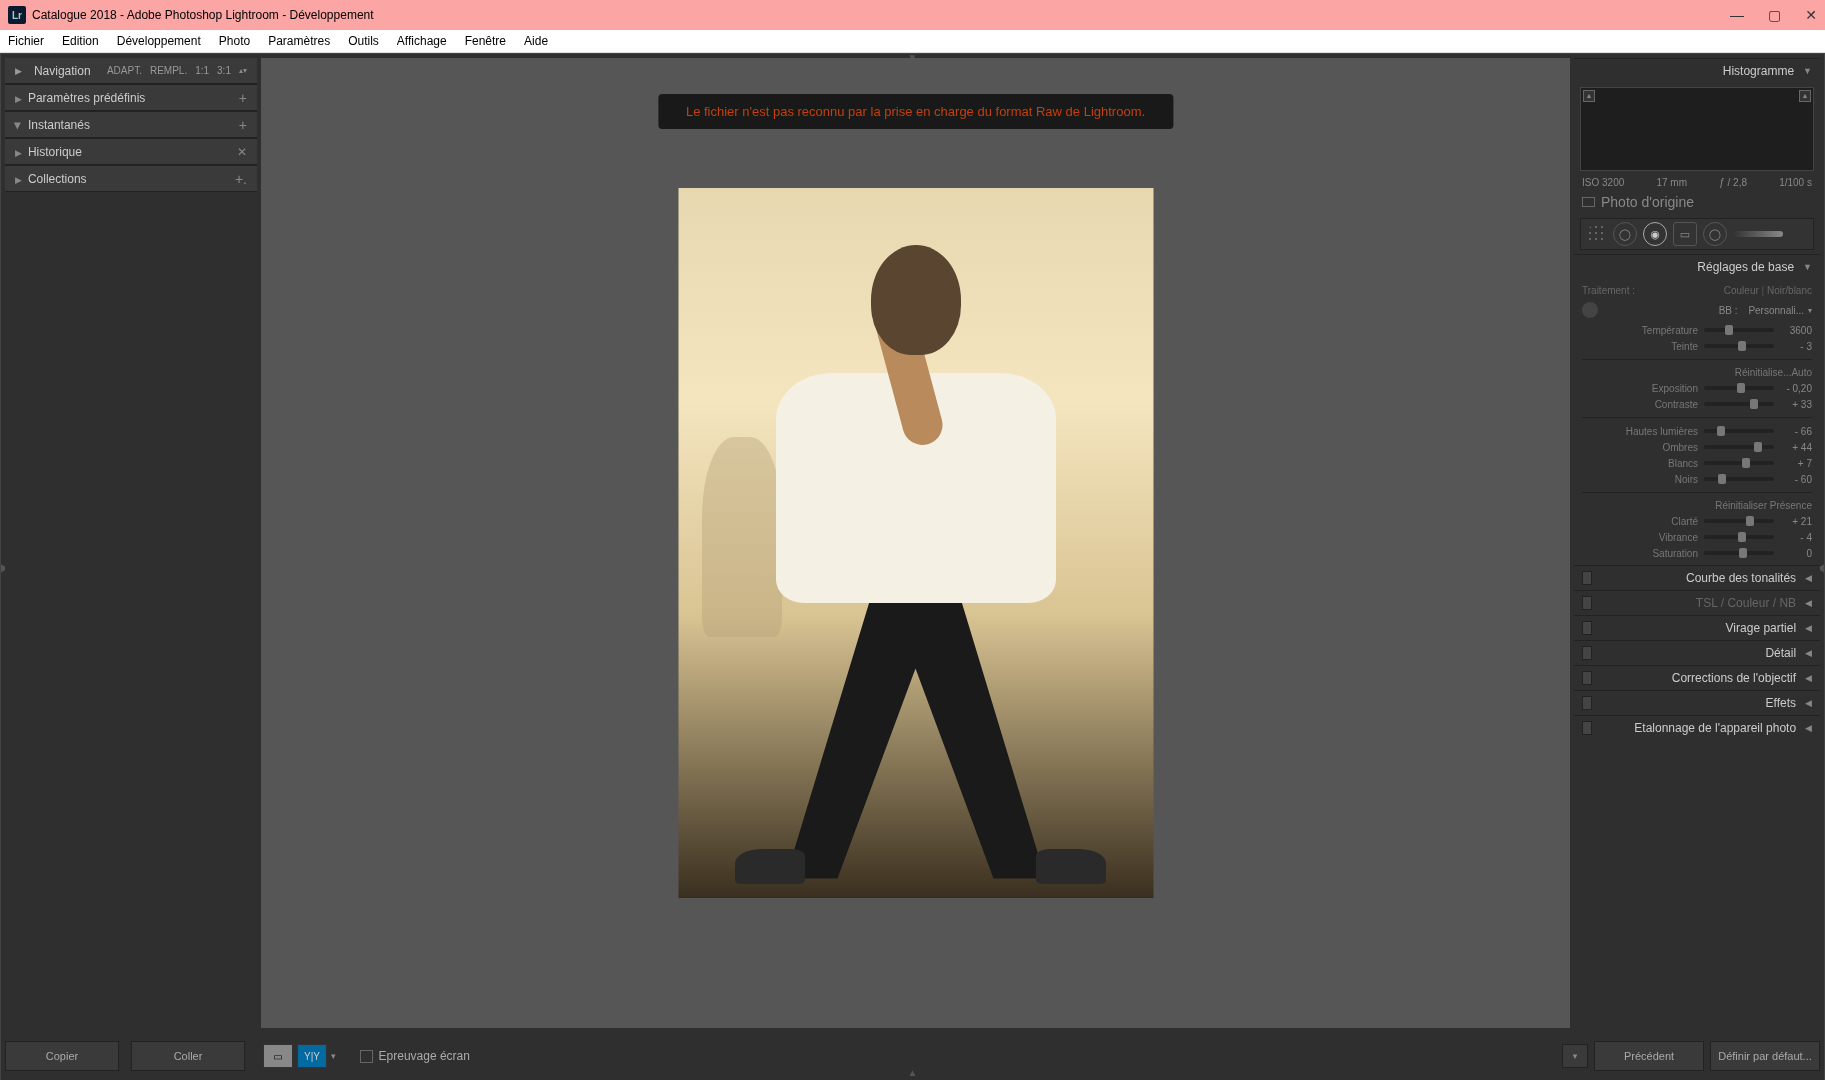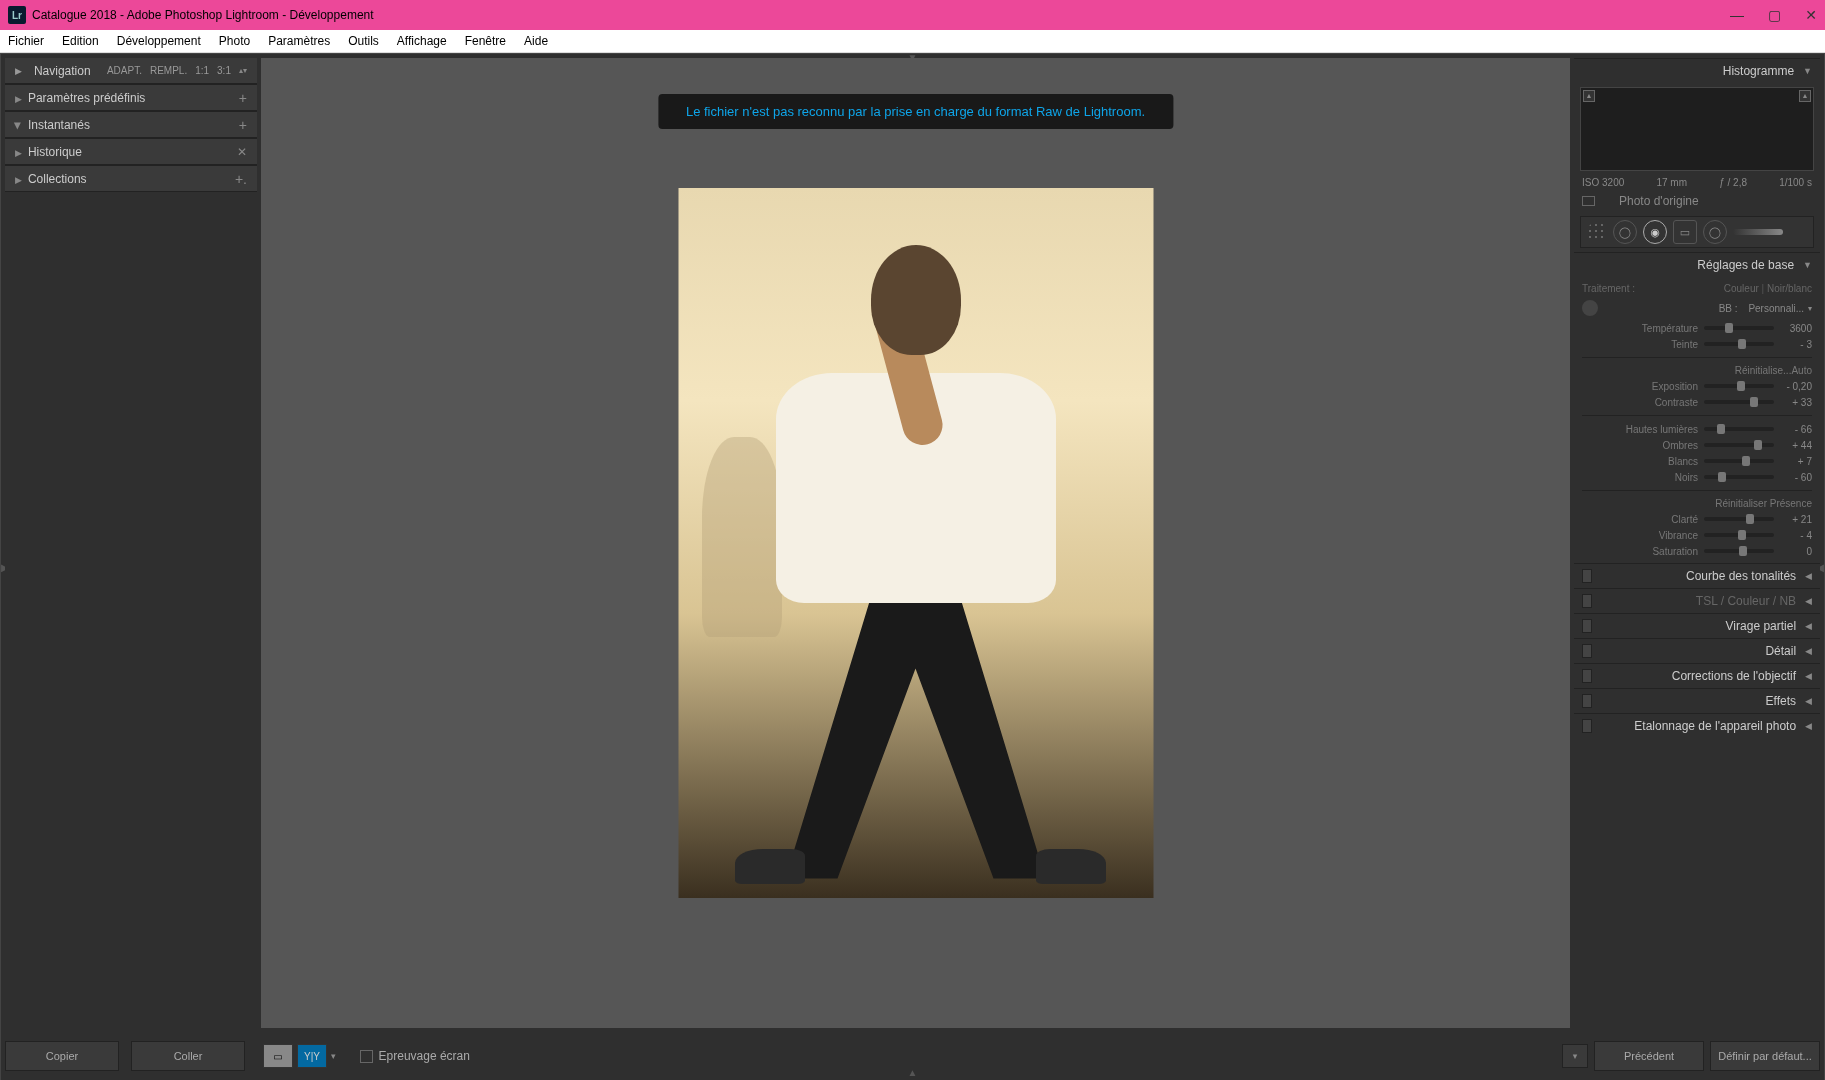--- a/index.html
+++ b/index.html
@@ -1,16 +1,16 @@
 <!DOCTYPE html>
 <html><head>
 <meta charset="utf-8">
 <style>
 html,body{margin:0;padding:0;width:1825px;height:1080px;background:#fff;font-family:"Segoe UI",Arial,sans-serif;font-size:12px;color:#ccc;overflow:hidden}
-.titlebar{height:30px;background:#ec4899;color:#000;display:flex;align-items:center;padding:0 8px;font-size:12px;justify-content:space-between}
+.titlebar{height:30px;background:#fca5a5;color:#000;display:flex;align-items:center;padding:0 8px;font-size:12px;justify-content:space-between}
 .titlebar .left{display:flex;align-items:center;gap:6px}
 .lr-icon{width:18px;height:18px;background:#0a1a2f;color:#9cc;display:flex;align-items:center;justify-content:center;font-size:10px;font-weight:bold;border-radius:2px}
 .win-btns{display:flex;gap:24px;font-size:14px;color:#333}
 .win-btns span{cursor:default}
 .menubar{height:22px;background:#fff;color:#000;display:flex;align-items:center;gap:18px;padding:0 8px;font-size:12px;border-bottom:1px solid #ddd}
 .menubar span{cursor:default}
 .app{position:relative;width:1825px;height:1028px;background:#2a2a2a;border:1px solid #444;box-sizing:border-box}
 .dark-outer{position:absolute;inset:0;background:#2f2f2f}
 .left-panel{position:absolute;left:4px;top:4px;width:252px;height:960px;background:#2f2f2f}
 .center-area{position:absolute;left:260px;top:4px;right:254px;height:970px;background:#565656}
@@ -36,31 +36,31 @@
 .footer .right .btn{width:108px}
 .center-img{position:absolute;left:50%;top:50%;transform:translate(-50%,-50%);width:475px;height:710px;background:linear-gradient(180deg,#e8d8b0 0%,#f4e5bf 30%,#d9c493 60%,#3a2f1f 100%);overflow:hidden}
 .singer{position:absolute;left:50%;top:50%;transform:translate(-50%,-50%);width:100%;height:100%}
 .singer .head{position:absolute;left:50%;top:8%;transform:translateX(-50%);width:90px;height:110px;background:#5a4530;border-radius:50% 50% 45% 45%}
 .singer .arm{position:absolute;left:44%;top:14%;width:40px;height:160px;background:#b88a5c;border-radius:20px;transform:rotate(-15deg)}
 .singer .tshirt{position:absolute;left:50%;top:26%;transform:translateX(-50%);width:280px;height:230px;background:#f5f0e4;border-radius:20% 20% 10% 10%}
 .singer .pants{position:absolute;left:50%;top:55%;transform:translateX(-50%);width:260px;height:300px;background:#1a1a1a;clip-path:polygon(35% 0,65% 0,100% 100%,80% 100%,50% 30%,20% 100%,0 100%)}
 .singer .shoe1{position:absolute;left:12%;bottom:2%;width:70px;height:35px;background:#2a2a2a;border-radius:40% 20% 10% 10%}
 .singer .shoe2{position:absolute;right:10%;bottom:2%;width:70px;height:35px;background:#2a2a2a;border-radius:20% 40% 10% 10%}
 .singer .guitarist{position:absolute;left:5%;top:35%;width:80px;height:200px;background:rgba(180,160,120,0.4);border-radius:40% 40% 10% 10%}
-.error-toast{position:absolute;left:50%;top:36px;transform:translateX(-50%);background:rgba(20,20,20,0.92);color:#0ea5e9;padding:10px 28px;font-size:13px;border-radius:4px;white-space:nowrap}
+.error-toast{position:absolute;left:50%;top:36px;transform:translateX(-50%);background:rgba(20,20,20,0.92);color:#c2410c;padding:10px 28px;font-size:13px;border-radius:4px;white-space:nowrap}
 .grab-top{position:absolute;left:50%;top:-2px;transform:translateX(-50%);color:#555;font-size:10px}
 .grab-bot{position:absolute;left:50%;bottom:2px;transform:translateX(-50%);color:#555;font-size:10px}
 .grab-left{position:absolute;left:0;top:50%;transform:translateY(-50%);color:#555;font-size:10px}
 .grab-right{position:absolute;right:0;top:50%;transform:translateY(-50%);color:#555;font-size:10px}
 .histo{height:82px;margin:4px 6px;background:#1e1e1e;border:1px solid #444;position:relative}
 .histo .clip{position:absolute;top:2px;width:10px;height:10px;border:1px solid #666;background:#333;font-size:7px;color:#888;text-align:center;line-height:10px}
 .histo .clip.l{left:2px}
 .histo .clip.r{right:2px}
 .histo-info{display:flex;justify-content:space-between;padding:2px 8px;font-size:10px;color:#888}
-.origin{display:flex;align-items:center;gap:24px;padding:4px 8px;font-size:12px;color:#888}
+.origin{display:flex;align-items:center;gap:6px;padding:4px 8px;font-size:14px;color:#888}
 .origin .box{width:11px;height:8px;border:1px solid #666}
 .tools{height:30px;margin:4px 6px;background:#333;border:1px solid #222;display:flex;align-items:center;gap:6px;padding:0 6px}
 .tool{width:22px;height:22px;border:1px solid #555;border-radius:50%;display:flex;align-items:center;justify-content:center;color:#888;font-size:11px}
 .tool.sq{border-radius:3px}
 .tool.dots{border:none;background:radial-gradient(circle,#666 1px,transparent 1px);background-size:6px 6px;width:20px;height:20px}
 .tool.active{border-color:#aaa;color:#ccc}
 .tool.grad{border:none;background:linear-gradient(90deg,#333,#888);height:6px;width:50px;border-radius:3px}
 .r-section{border-top:1px solid #222}
 .r-section .hdr{height:24px;display:flex;align-items:center;justify-content:flex-end;padding:0 8px;color:#ccc;font-size:12px;gap:9px;cursor:default}
 .r-section .hdr .tri{font-size:9px;color:#888}

